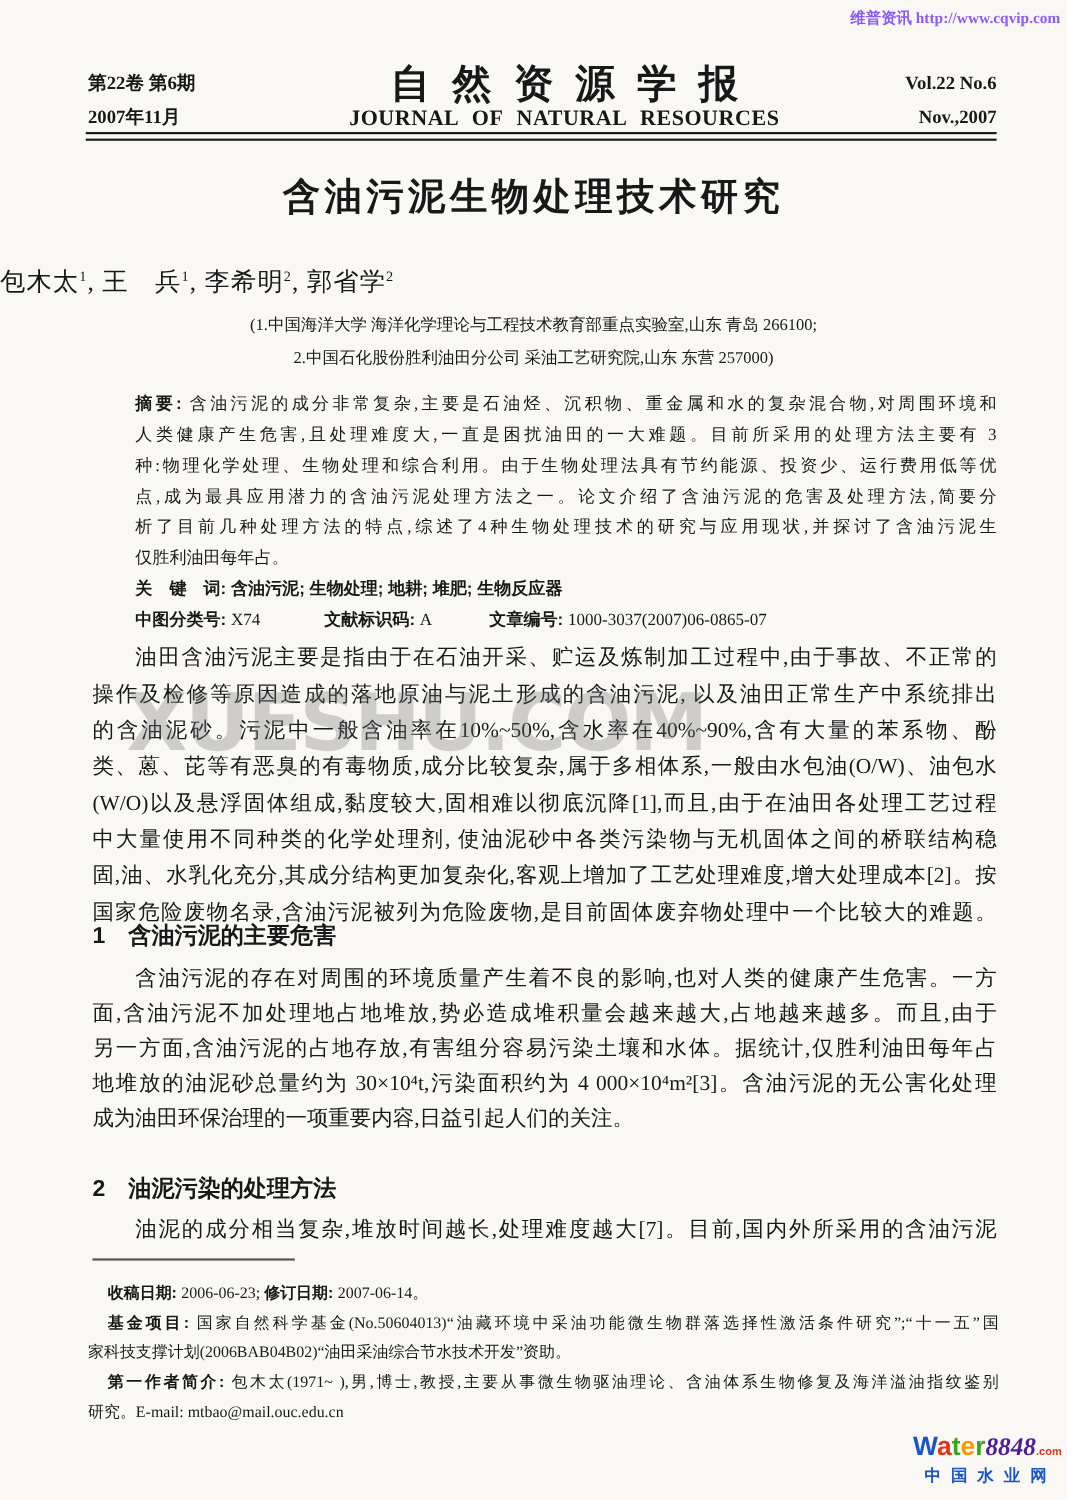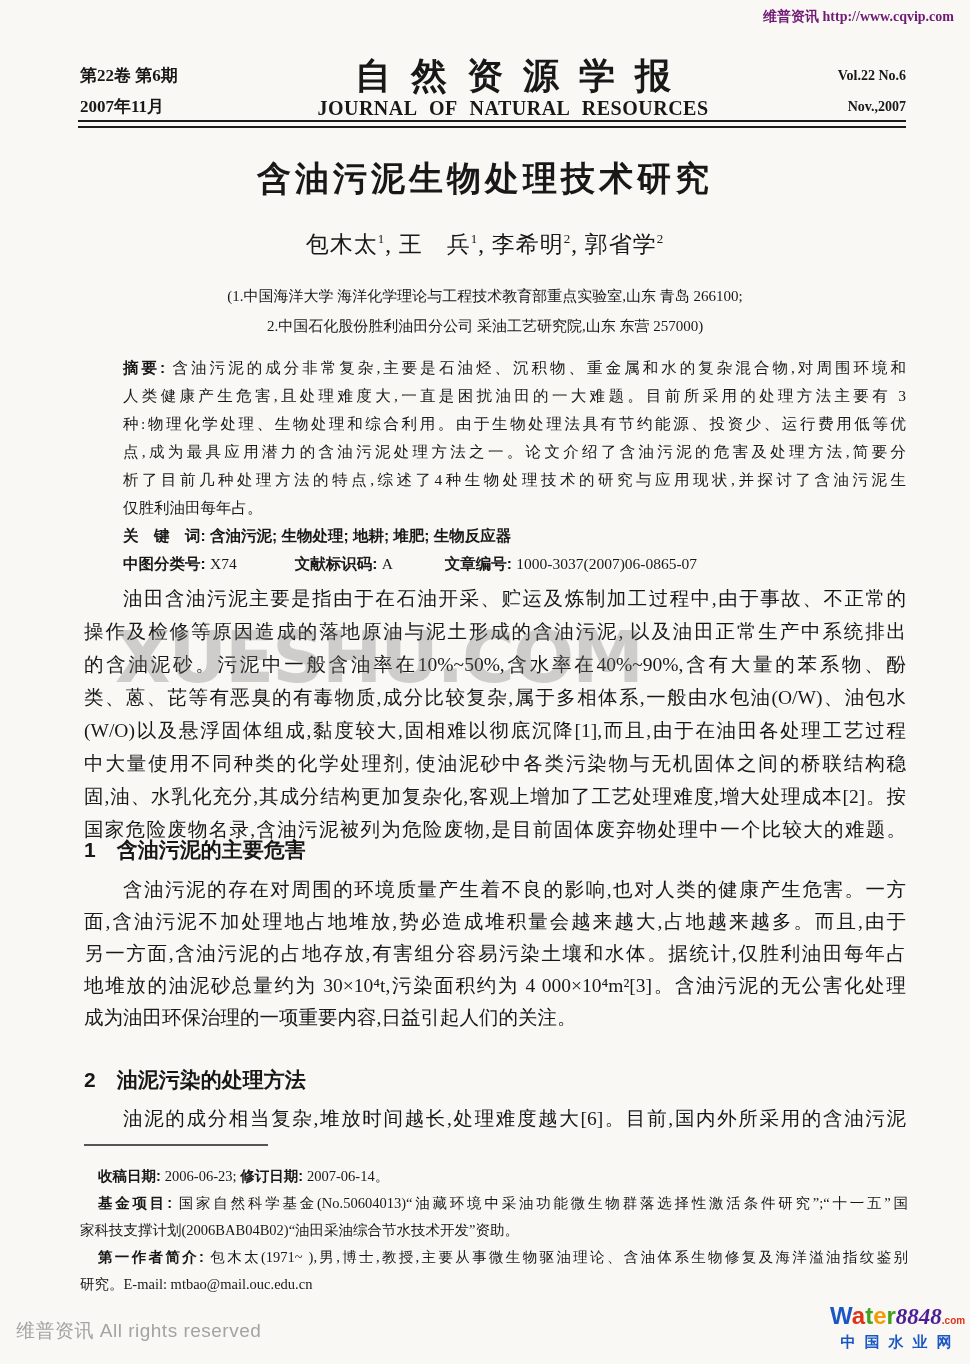--- a/index.html
+++ b/index.html
@@ -7,56 +7,56 @@
     position:relative;
     width:970px;height:1364px;
     margin:0 auto;
     background:#f9f8f5;
     overflow:hidden;
     font-family:"Liberation Serif", serif;
     color:#181818;
   }
   
   .wm-top{
-    position:absolute;top:8px;right:16px;
+    position:absolute;top:8px;right:6px;
     font-family:"Liberation Serif", serif;
-    font-size:14px;font-weight:bold;color:#701a75;
+    font-size:14px;font-weight:bold;color:#8b5cf6;
   }
   .wm-center{
     position:absolute;top:615px;left:115px;width:760px;
     font-family:"DejaVu Sans", sans-serif;
     font-size:72px;font-weight:bold;
     color:rgba(115,115,115,0.32);
     letter-spacing:-2px;white-space:nowrap;
     z-index:3;pointer-events:none;
   }
   
   .hdr{
     position:absolute;top:60px;left:80px;width:826px;
     display:flex;justify-content:space-between;align-items:flex-start;
   }
   .hdr-left{width:190px;font-size:17px;font-weight:bold;line-height:31px;}
   .hdr-center{flex:1;text-align:center;}
   .jcn{font-size:36px;font-weight:bold;letter-spacing:20px;padding-left:20px;line-height:32px;}
   .jen{font-size:20px;font-weight:bold;word-spacing:7px;line-height:33px;letter-spacing:0.5px;}
-  .hdr-right{width:150px;text-align:right;font-size:14px;font-weight:bold;line-height:31px;}
+  .hdr-right{width:150px;text-align:right;font-size:17px;font-weight:bold;line-height:31px;}
   .rule-double{
     position:absolute;top:120px;left:78px;width:828px;height:4px;
     border-top:2.5px solid #1c1c1c;border-bottom:2px solid #1c1c1c;
   }
   
   .title{
     position:absolute;top:156px;left:0;width:100%;
     margin:0;text-align:center;
     font-family:"Liberation Sans", sans-serif;
     font-size:34px;font-weight:bold;letter-spacing:4px;
   }
   .authors{
-    position:absolute;top:229px;left:0;width:100%;
-    text-align:center;font-size:23px;letter-spacing:1px;font-family:Liberation Serif, serif;
+    position:absolute;top:241px;left:0;width:100%;
+    font-size:23px;letter-spacing:1px;font-family:Liberation Serif, serif;
   }
   .authors sup{font-size:13px;}
   .affil{
     position:absolute;top:281px;left:0;width:100%;
     text-align:center;font-size:15px;line-height:30px;
   }
   
   .abs{
     position:absolute;top:354px;left:123px;width:783px;
     font-size:15.5px;line-height:28px;z-index:2;
@@ -187,33 +187,32 @@
     <div class="bline j ind">含油污泥的存在对周围的环境质量产生着不良的影响,也对人类的健康产生危害。一方</div>
     <div class="bline j">面,含油污泥不加处理地占地堆放,势必造成堆积量会越来越大,占地越来越多。而且,由于</div>
     <div class="bline j">另一方面,含油污泥的占地存放,有害组分容易污染土壤和水体。据统计,仅胜利油田每年占</div>
     <div class="bline j">地堆放的油泥砂总量约为 30×10⁴t,污染面积约为 4 000×10⁴m²[3]。含油污泥的无公害化处理</div>
     <div class="bline">成为油田环保治理的一项重要内容,日益引起人们的关注。</div>
   </section>
 
   <h2 class="sec s2">2　油泥污染的处理方法</h2>
 
   <section class="para p3">
-    <div class="bline j ind">油泥的成分相当复杂,堆放时间越长,处理难度越大[6]。目前,国内外所采用的含油污泥</div>
+    <div class="bline j ind">油泥的成分相当复杂,堆放时间越长,处理难度越大[7]。目前,国内外所采用的含油污泥</div>
   </section>
 
   <div class="fn-rule"></div>
 
   <section class="footnotes">
     <div class="fnline ind"><b>收稿日期: </b><span>2006-06-23; </span><b>修订日期: </b><span>2007-06-14。</span></div>
     <div class="fnline ind j"><b>基金项目: </b><span>国家自然科学基金(No.50604013)“油藏环境中采油功能微生物群落选择性激活条件研究”;“十一五”国</span></div>
     <div class="fnline">家科技支撑计划(2006BAB04B02)“油田采油综合节水技术开发”资助。</div>
     <div class="fnline ind j"><b>第一作者简介: </b><span>包木太(1971~  ),男,博士,教授,主要从事微生物驱油理论、含油体系生物修复及海洋溢油指纹鉴别</span></div>
     <div class="fnline">研究。E-mail: mtbao@mail.ouc.edu.cn</div>
   </section>
 
-  <div class="footer-left">维普资讯 All rights reserved</div>
 
   <div class="logo">
     <div class="row1"><span class="lw">W</span><span class="la">a</span><span class="lt">t</span><span class="le">e</span><span class="lr">r</span><span class="l8">8848</span><span class="lcom">.com</span></div>
     <div class="row2">中国水业网</div>
   </div>
 
 </div>
 
 </body></html>

